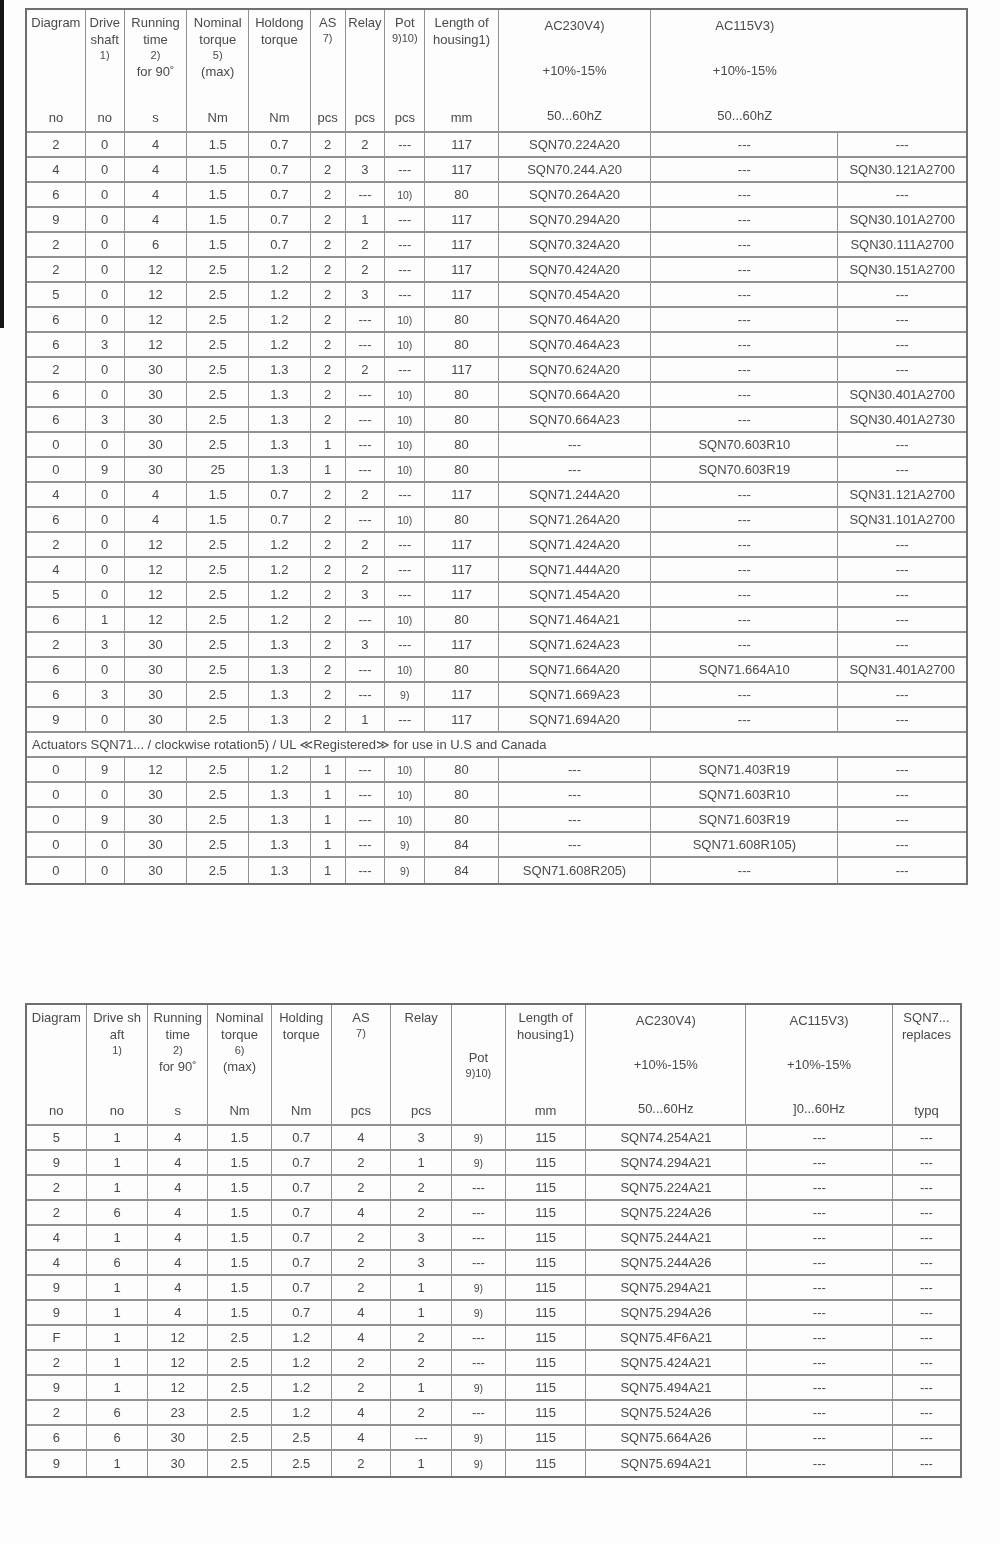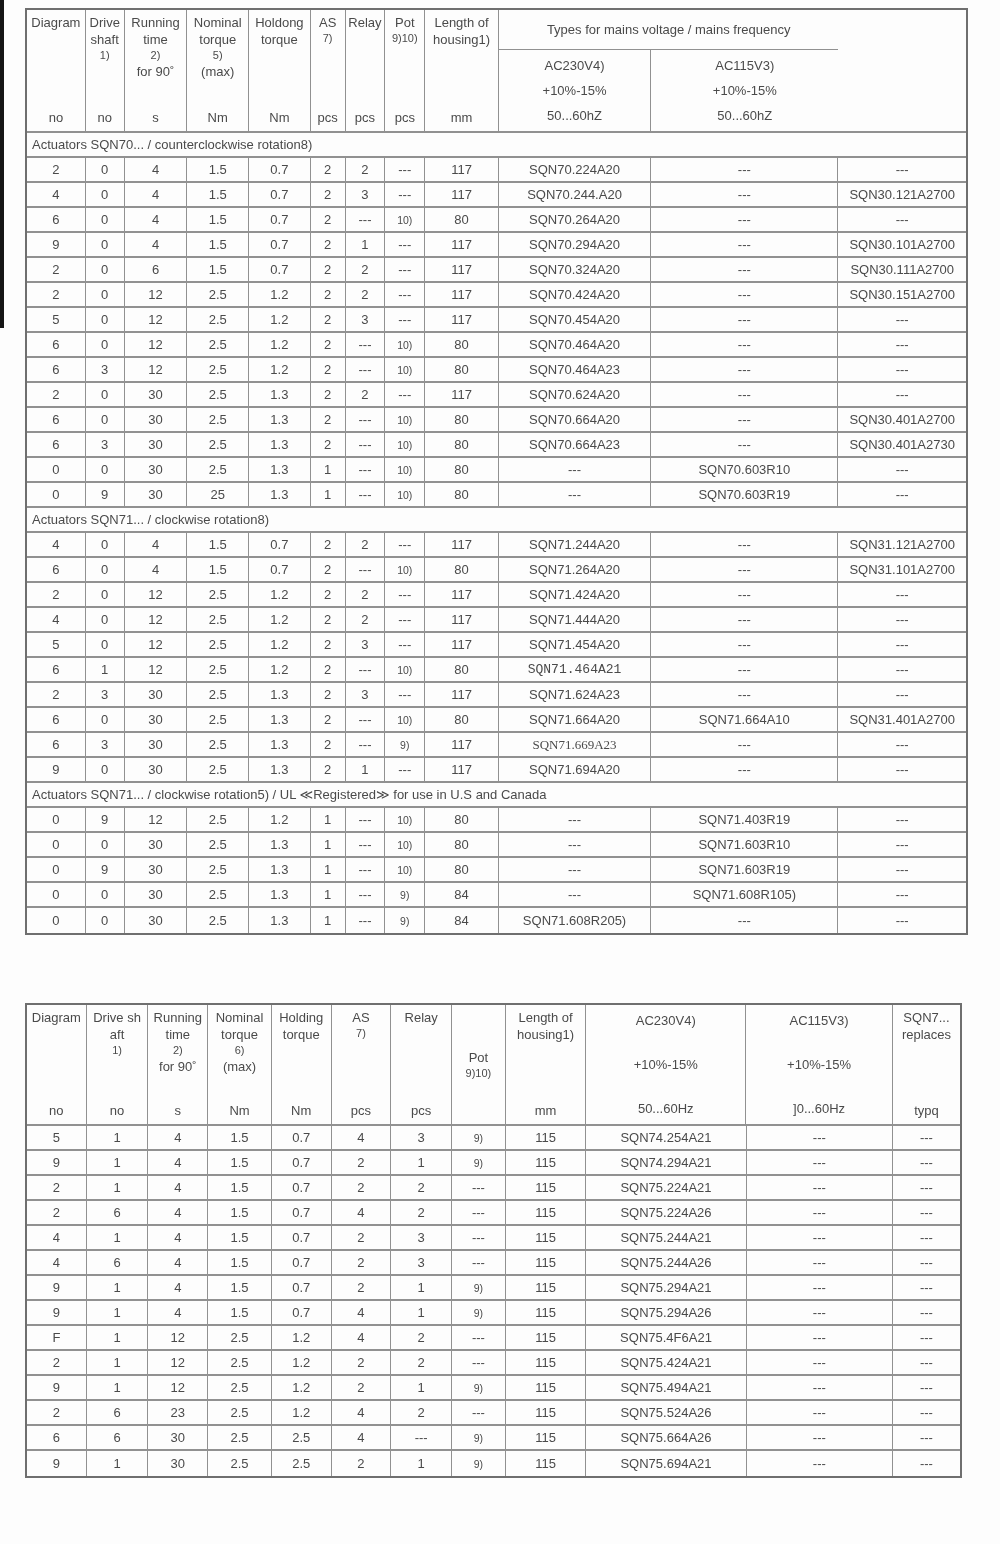--- a/index.html
+++ b/index.html
@@ -120,39 +120,35 @@
           <div class="h-line">Pot</div>
           <div class="h-line sm">9)10)</div>
           <div class="h-unit">pcs</div>
         </div>
         <div class="h-col" style="width: 7.85%;">
           <div class="h-line">Length of</div>
           <div class="h-line">housing1)</div>
           <div class="h-unit">mm</div>
         </div>
         <div class="h-group" style="width: 36.16%;">
-          <div class="h-group-title">
-            <div class="h-line">Types for mains voltage / mains frequency</div>
-          </div>
           <div class="h-group-cols">
             <div class="h-sub" style="width: 44.8562%;">
               <div class="h-line">AC230V4)</div>
               <div class="h-line">+10%-15%</div>
               <div class="h-line">50...60hZ</div>
             </div>
             <div class="h-sub" style="width: 55.1438%;">
               <div class="h-line">AC115V3)</div>
               <div class="h-line">+10%-15%</div>
               <div class="h-line">50...60hZ</div>
             </div>
           </div>
         </div>
       </header>
     <div class="t-body">
-        <div class="t-band">Actuators SQN70... / counterclockwise rotation8)</div>
         <div class="t-row">
           <div class="t-cell" style="width: 6.26%;">2</div>
           <div class="t-cell" style="width: 4.14%;">0</div>
           <div class="t-cell" style="width: 6.68%;">4</div>
           <div class="t-cell" style="width: 6.57%;">1.5</div>
           <div class="t-cell" style="width: 6.57%;">0.7</div>
           <div class="t-cell" style="width: 3.71%;">2</div>
           <div class="t-cell" style="width: 4.24%;">2</div>
           <div class="t-cell" style="width: 4.24%;">---</div>
           <div class="t-cell" style="width: 7.85%;">117</div>
@@ -335,21 +331,20 @@
           <div class="t-cell" style="width: 6.57%;">25</div>
           <div class="t-cell" style="width: 6.57%;">1.3</div>
           <div class="t-cell" style="width: 3.71%;">1</div>
           <div class="t-cell" style="width: 4.24%;">---</div>
           <div class="t-cell note" style="width: 4.24%;">10)</div>
           <div class="t-cell" style="width: 7.85%;">80</div>
           <div class="t-cell" style="width: 16.22%;">---</div>
           <div class="t-cell" style="width: 19.94%;">SQN70.603R19</div>
           <div class="t-cell" style="width: 13.58%;">---</div>
         </div>
-        <div class="t-band">Actuators SQN71... / clockwise rotation8)</div>
         <div class="t-row">
           <div class="t-cell" style="width: 6.26%;">4</div>
           <div class="t-cell" style="width: 4.14%;">0</div>
           <div class="t-cell" style="width: 6.68%;">4</div>
           <div class="t-cell" style="width: 6.57%;">1.5</div>
           <div class="t-cell" style="width: 6.57%;">0.7</div>
           <div class="t-cell" style="width: 3.71%;">2</div>
           <div class="t-cell" style="width: 4.24%;">2</div>
           <div class="t-cell" style="width: 4.24%;">---</div>
           <div class="t-cell" style="width: 7.85%;">117</div>
@@ -416,21 +411,21 @@
         <div class="t-row">
           <div class="t-cell" style="width: 6.26%;">6</div>
           <div class="t-cell" style="width: 4.14%;">1</div>
           <div class="t-cell" style="width: 6.68%;">12</div>
           <div class="t-cell" style="width: 6.57%;">2.5</div>
           <div class="t-cell" style="width: 6.57%;">1.2</div>
           <div class="t-cell" style="width: 3.71%;">2</div>
           <div class="t-cell" style="width: 4.24%;">---</div>
           <div class="t-cell note" style="width: 4.24%;">10)</div>
           <div class="t-cell" style="width: 7.85%;">80</div>
-          <div class="t-cell" style="width: 16.22%; font-family: Liberation Mono, monospace;">SQN71.464A21</div>
+          <div class="t-cell" style="width: 16.22%;">SQN71.464A21</div>
           <div class="t-cell" style="width: 19.94%;">---</div>
           <div class="t-cell" style="width: 13.58%;">---</div>
         </div>
         <div class="t-row">
           <div class="t-cell" style="width: 6.26%;">2</div>
           <div class="t-cell" style="width: 4.14%;">3</div>
           <div class="t-cell" style="width: 6.68%;">30</div>
           <div class="t-cell" style="width: 6.57%;">2.5</div>
           <div class="t-cell" style="width: 6.57%;">1.3</div>
           <div class="t-cell" style="width: 3.71%;">2</div>
@@ -458,21 +453,21 @@
         <div class="t-row">
           <div class="t-cell" style="width: 6.26%;">6</div>
           <div class="t-cell" style="width: 4.14%;">3</div>
           <div class="t-cell" style="width: 6.68%;">30</div>
           <div class="t-cell" style="width: 6.57%;">2.5</div>
           <div class="t-cell" style="width: 6.57%;">1.3</div>
           <div class="t-cell" style="width: 3.71%;">2</div>
           <div class="t-cell" style="width: 4.24%;">---</div>
           <div class="t-cell note" style="width: 4.24%;">9)</div>
           <div class="t-cell" style="width: 7.85%;">117</div>
-          <div class="t-cell" style="width: 16.22%; font-family: Liberation Serif, serif;">SQN71.669A23</div>
+          <div class="t-cell" style="width: 16.22%;">SQN71.669A23</div>
           <div class="t-cell" style="width: 19.94%;">---</div>
           <div class="t-cell" style="width: 13.58%;">---</div>
         </div>
         <div class="t-row">
           <div class="t-cell" style="width: 6.26%;">9</div>
           <div class="t-cell" style="width: 4.14%;">0</div>
           <div class="t-cell" style="width: 6.68%;">30</div>
           <div class="t-cell" style="width: 6.57%;">2.5</div>
           <div class="t-cell" style="width: 6.57%;">1.3</div>
           <div class="t-cell" style="width: 3.71%;">2</div>

